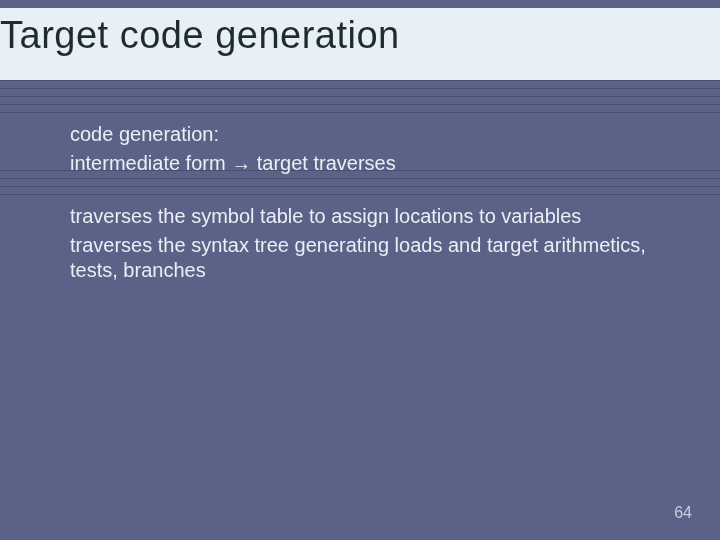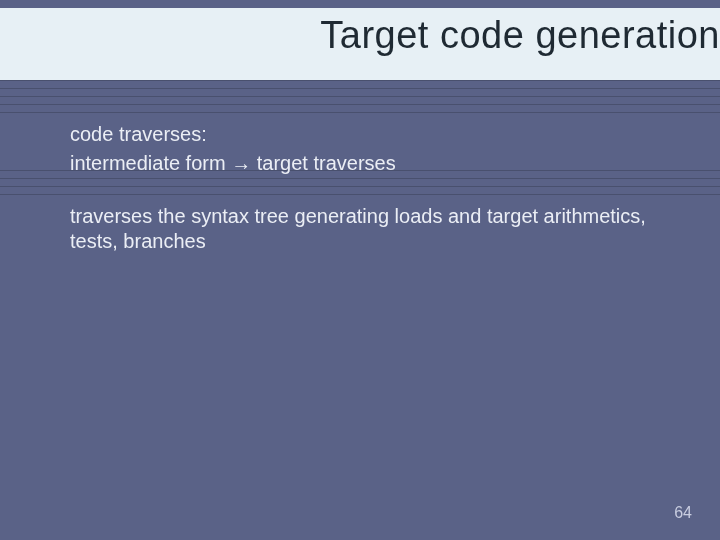--- a/index.html
+++ b/index.html
@@ -37,21 +37,21 @@
     left: 0;
     width: 720px;
     height: 1px;
     background: rgba(0,0,0,0.18);
   }
   .title {
     position: absolute;
     top: 14px;
     left: 0;
     width: 720px;
-    text-align: right;
+    text-align: left;
     font-size: 38px;
     color: #1f2a33;
     font-weight: 400;
     letter-spacing: 0.5px;
   }
   .body {
     position: absolute;
     top: 122px;
     left: 70px;
     width: 600px;
@@ -86,20 +86,21 @@
   <div class="rules-mid">
     <div class="rule" style="top:0px"></div>
     <div class="rule" style="top:8px"></div>
     <div class="rule" style="top:16px"></div>
     <div class="rule" style="top:24px"></div>
   </div>
 
   <div class="title">Target code generation</div>
 
   <div class="body">
-    <p>code traverses:</p>
+    <p>code generation:</p>
     <p>intermediate form → target traverses</p>
     <div class="gap"></div>
+    <p>traverses the symbol table to assign locations to variables</p>
     <p>traverses the syntax tree generating loads and target arithmetics, tests, branches</p>
   </div>
 
   <div class="pagenum">64</div>
 </div>
 
 </body></html>

